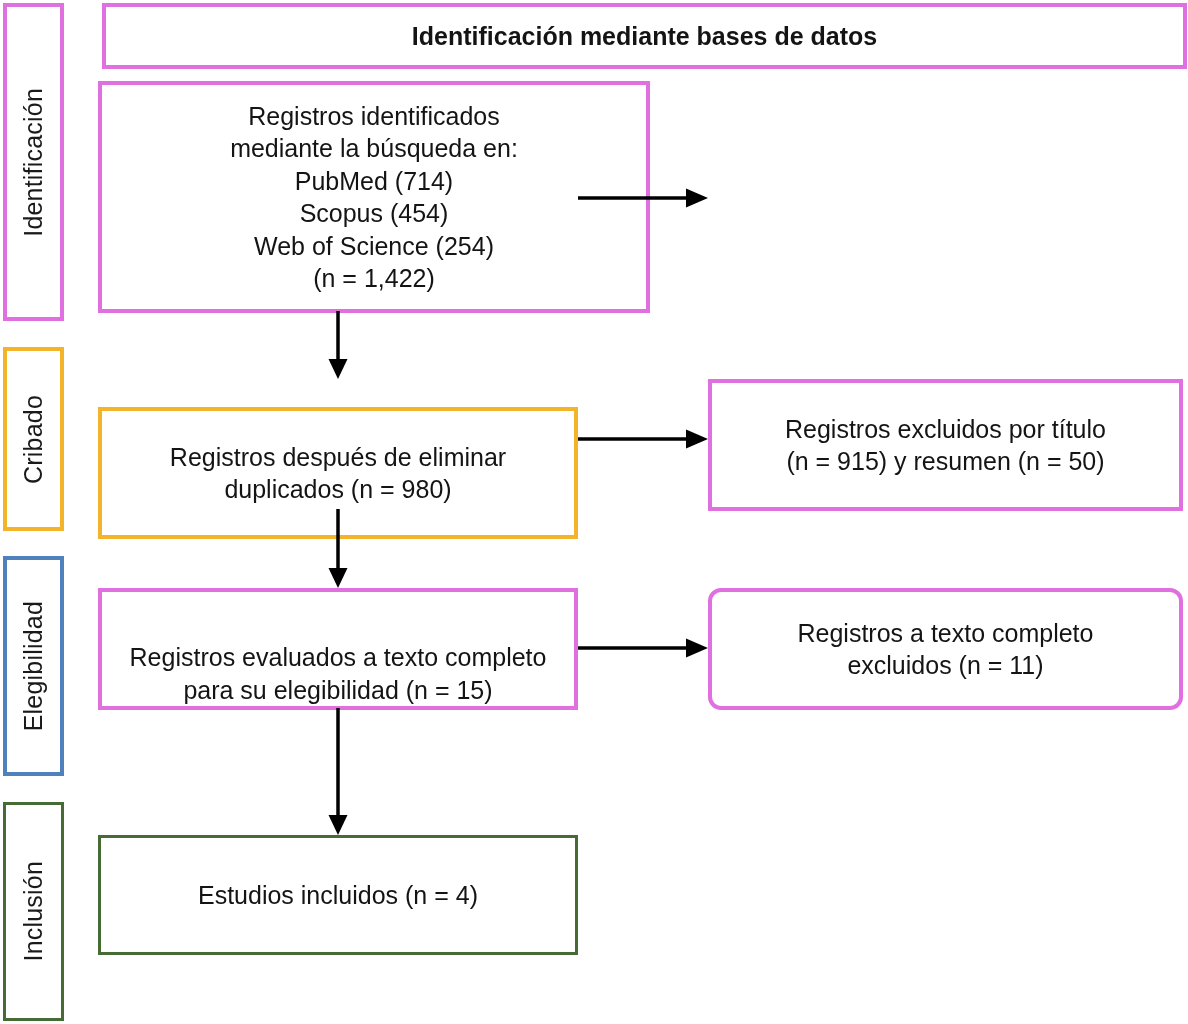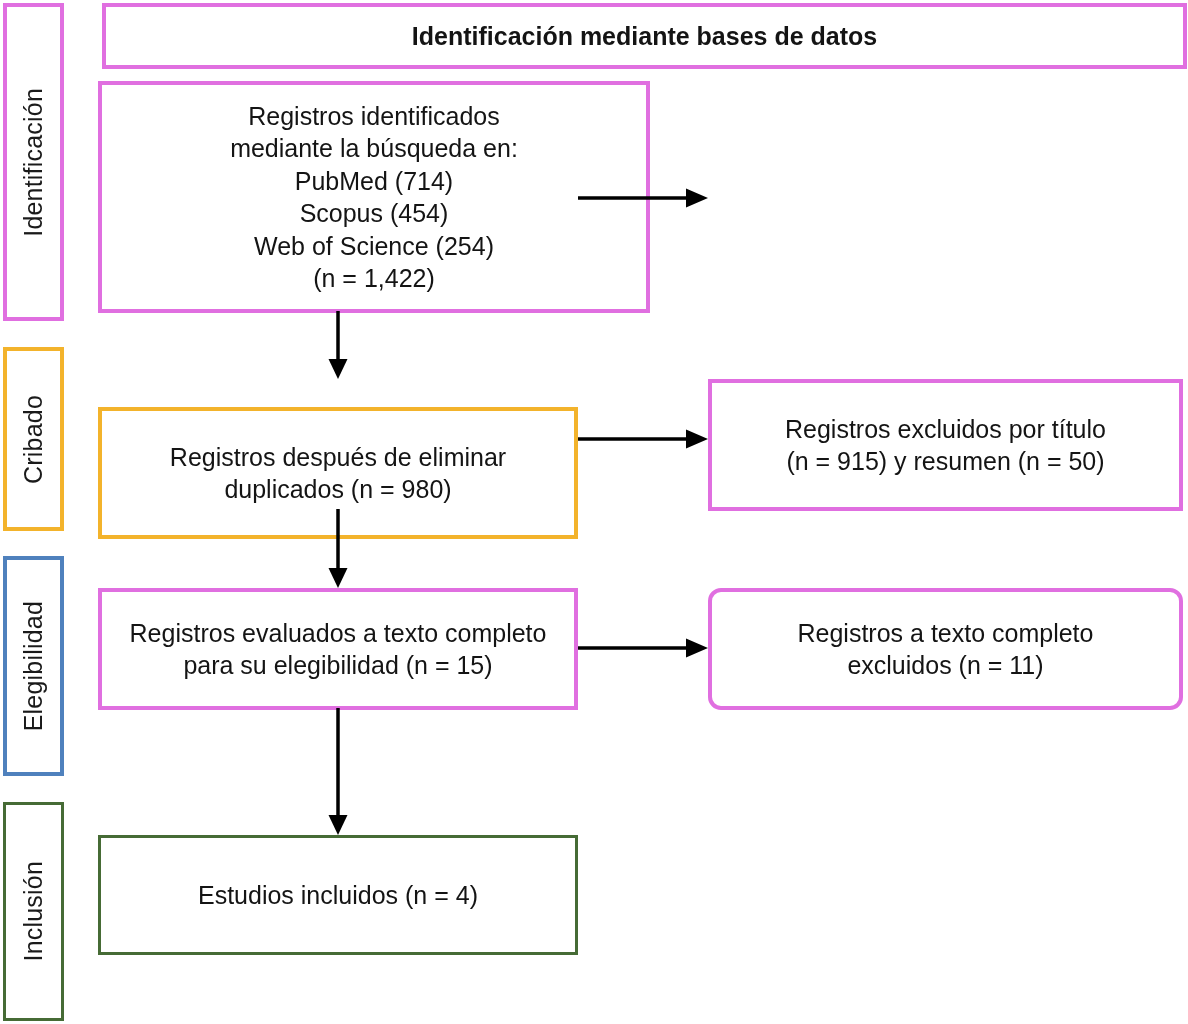--- a/index.html
+++ b/index.html
@@ -89,21 +89,21 @@
     border-width: 4px; border-color: #f3b32b; margin-top: 28px;
   }
 
   #box-excluded-title {
     left: 708px; top: 379px; width: 475px; height: 132px;
     border-width: 4px; border-color: #e06fe0; align-items: center;
   }
 
   #box-fulltext {
     left: 98px; top: 588px; width: 480px; height: 122px;
-    border-width: 4px; border-color: #e06fe0;
+    border-width: 4px; border-color: #e06fe0; align-items: flex-end;
   }
 
   #box-fulltext-excluded {
     left: 708px; top: 588px; width: 475px; height: 122px;
     border-width: 4px; border-color: #e06fe0; border-radius: 13px;
   }
 
   #box-included {
     left: 98px; top: 835px; width: 480px; height: 120px;
     border-width: 3px; border-color: #466b35;

